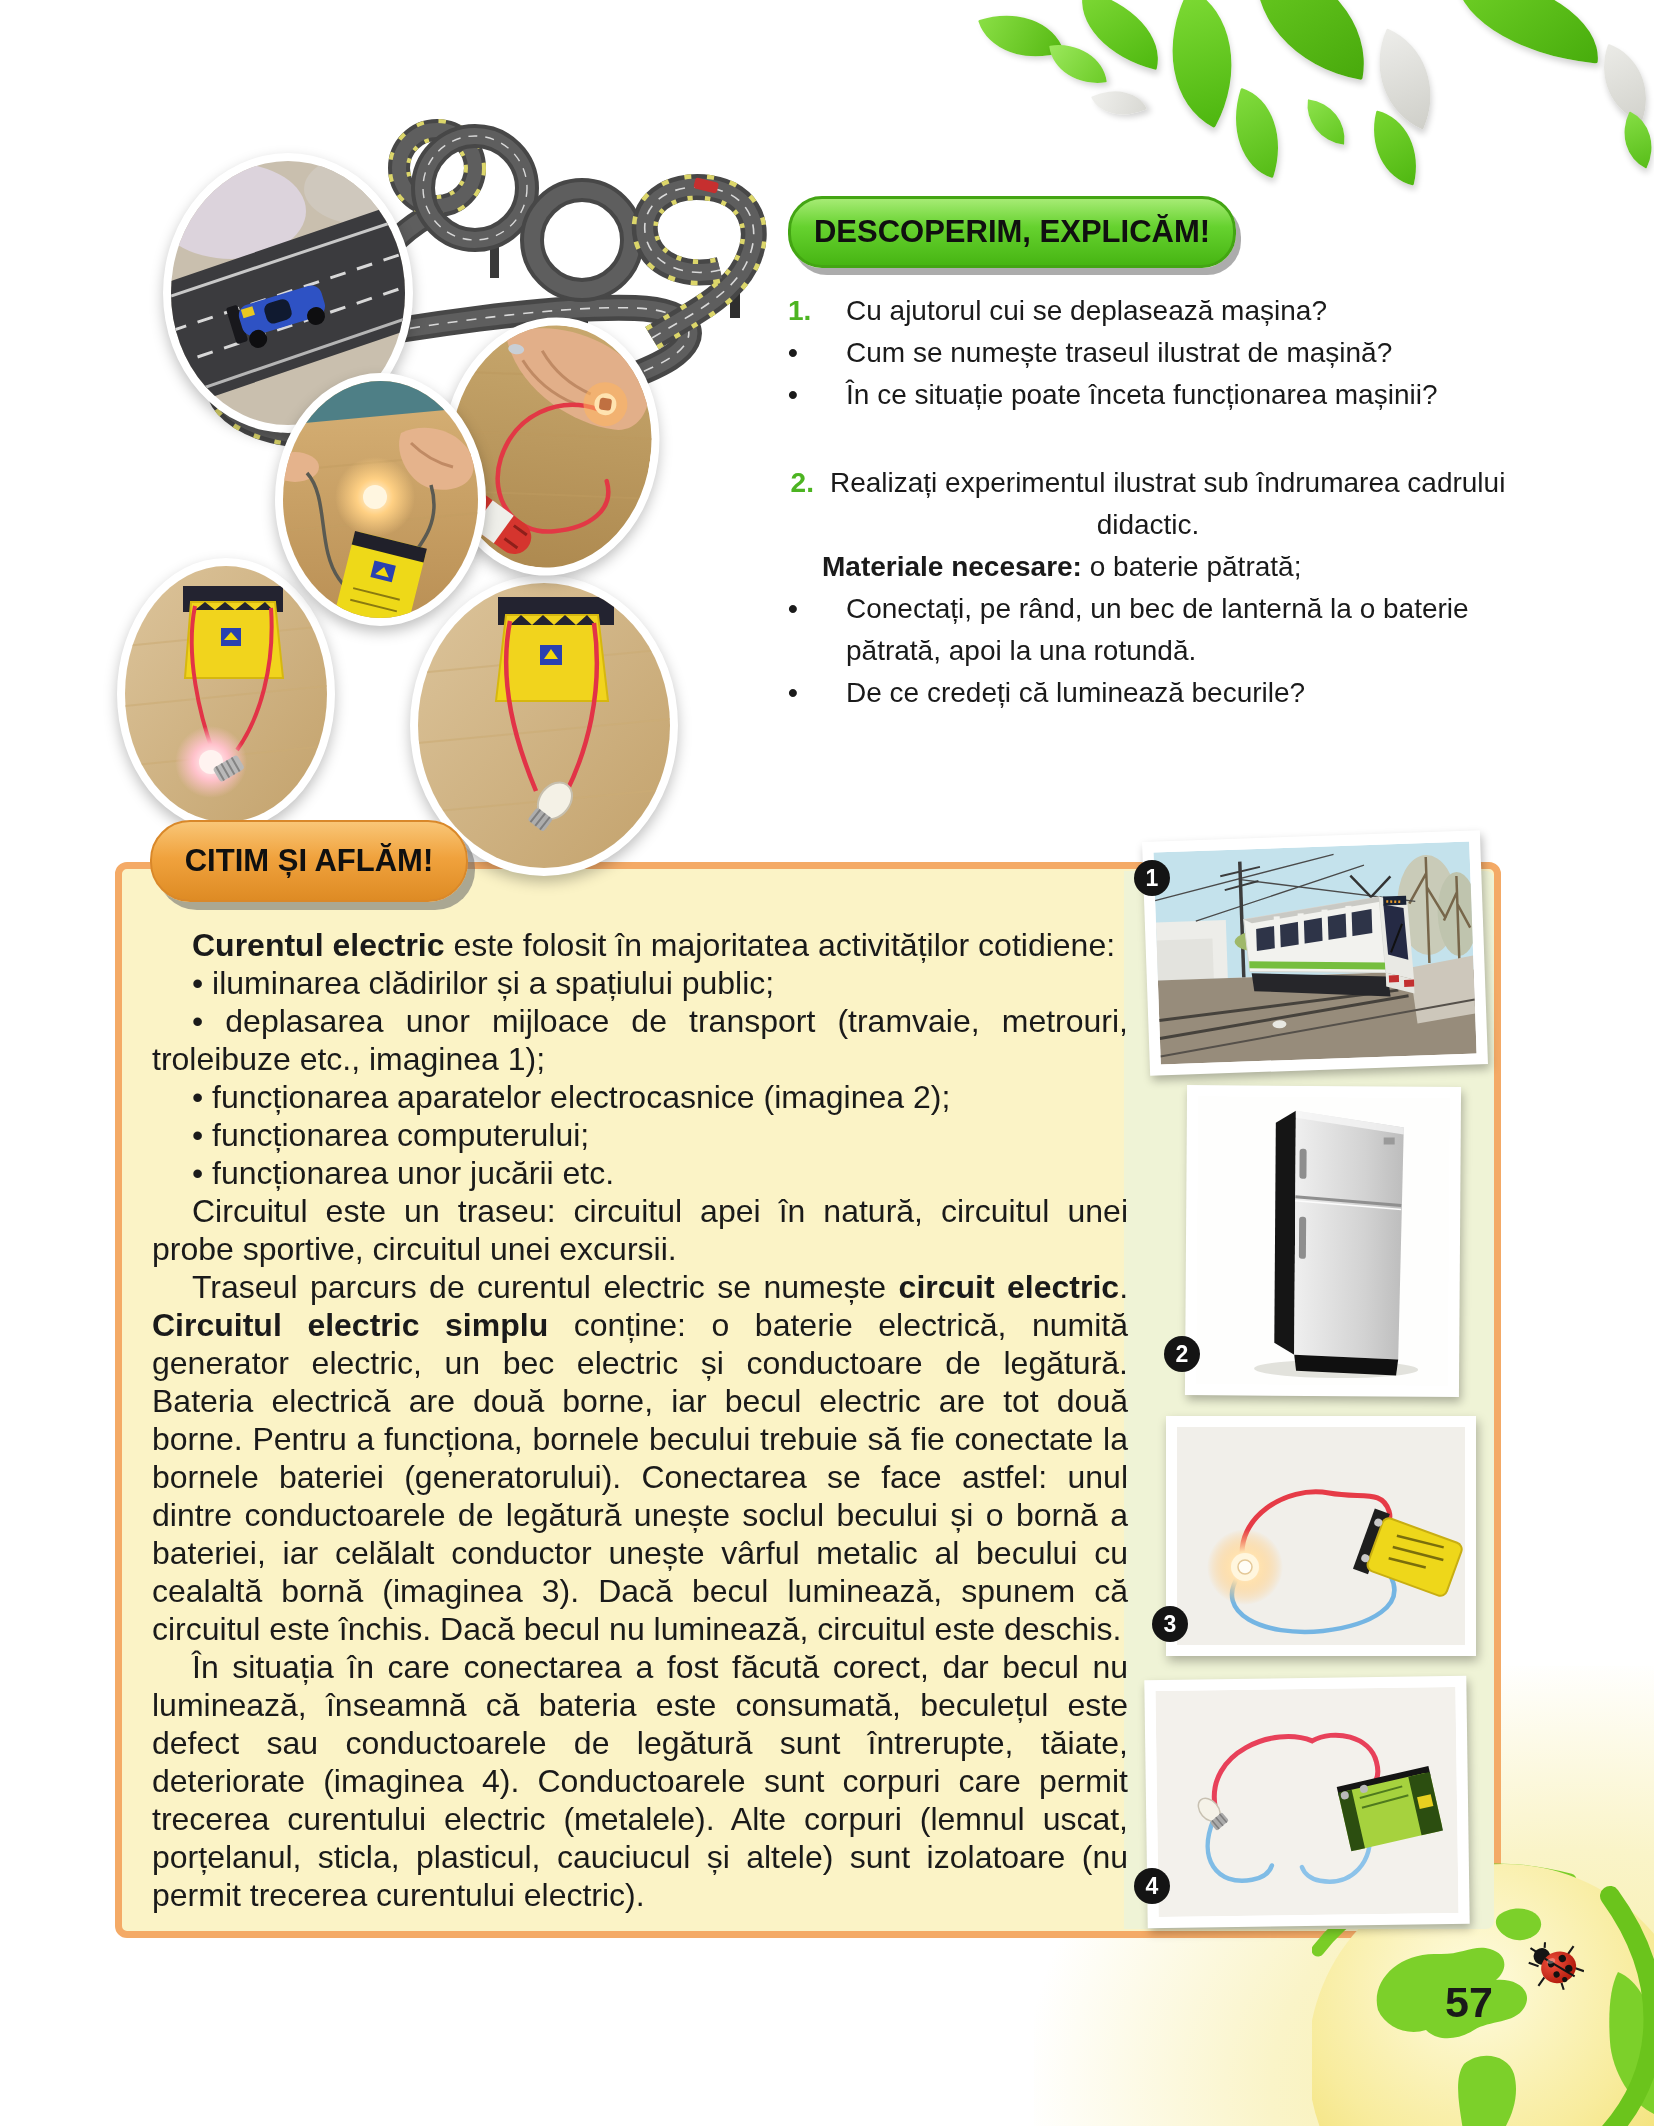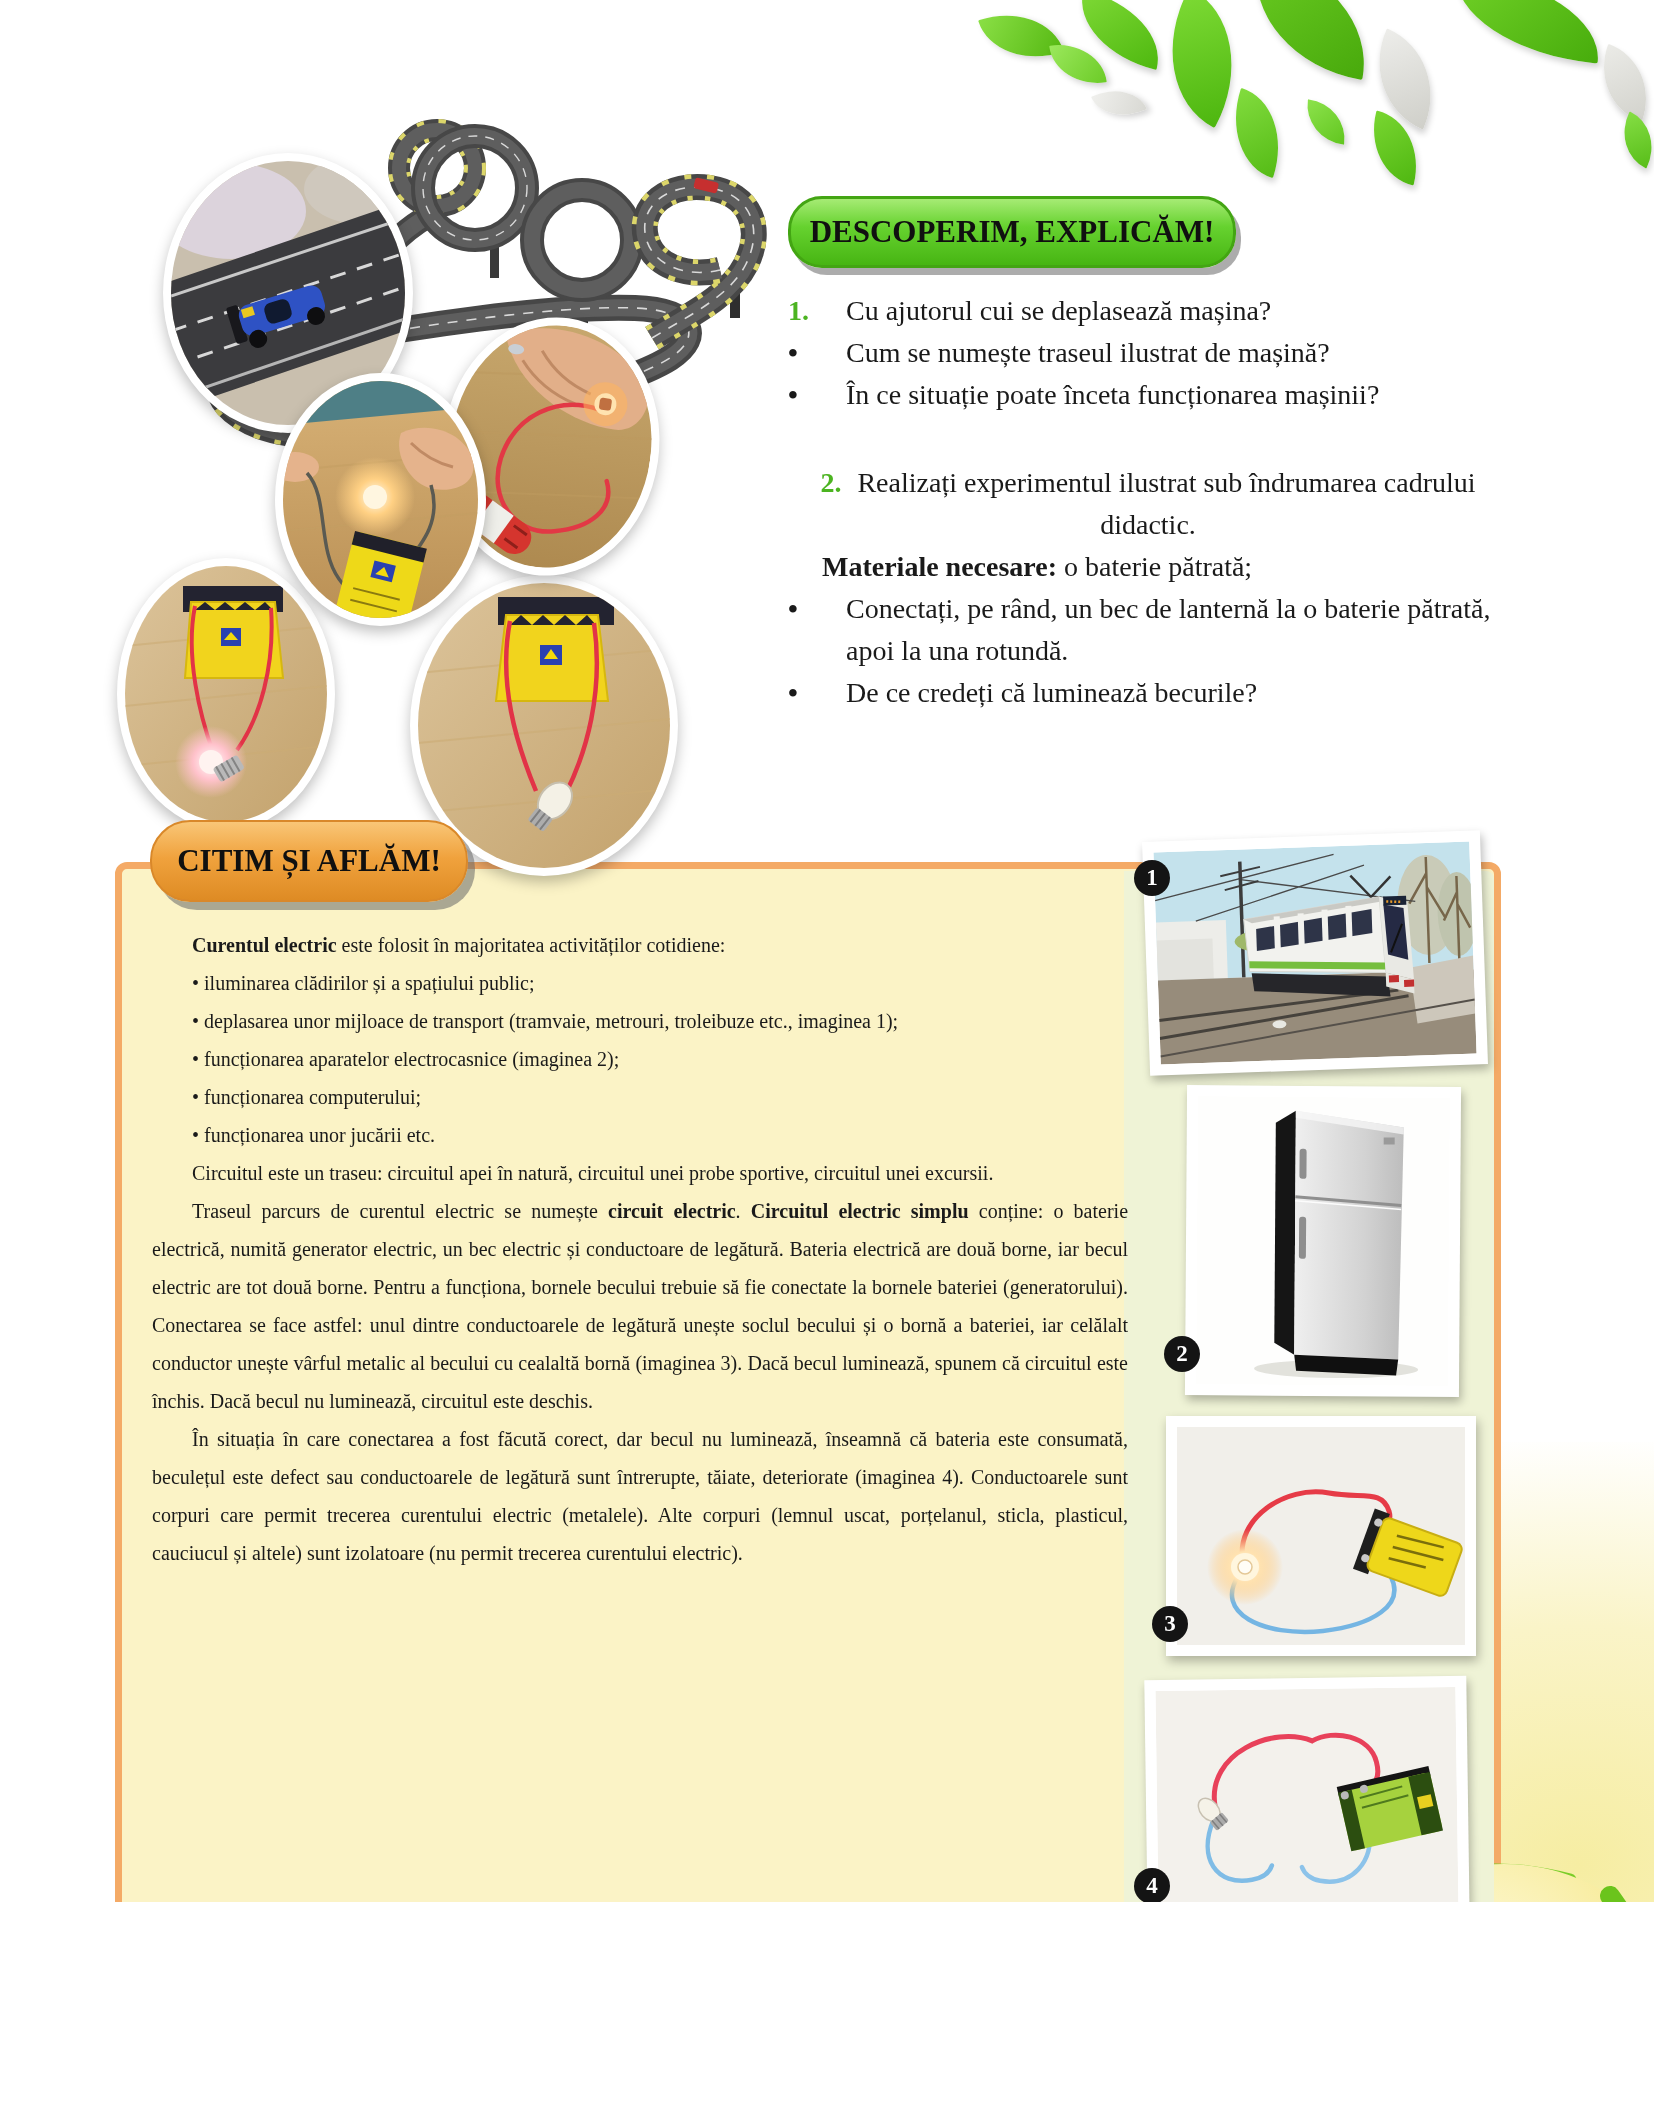--- a/index.html
+++ b/index.html
@@ -1,17 +1,17 @@
 <!DOCTYPE html>
 <html lang="ro"><head>
 <meta charset="utf-8">
 <style>
   html,body{margin:0;padding:0;background:#ffffff;}
-  .page{position:relative;width:1654px;height:1902px;background:#ffffff;overflow:hidden;
-        font-family:Liberation Serif, serif;color:#1a1a1a;}
+  .page{position:relative;width:1654px;height:2126px;background:#ffffff;overflow:hidden;
+        font-family:Liberation Sans, sans-serif;color:#1a1a1a;}
   
   .leaf{position:absolute;display:block;border-radius:2% 98% 2% 98%;
         box-shadow:3px 4px 6px rgba(0,0,0,.18);}
   .corner-wash{position:absolute;right:0;bottom:0;width:620px;height:460px;z-index:0;
         background:radial-gradient(ellipse at 88% 92%, #F6EDA2 0%, #FAF4C8 40%, rgba(255,255,255,0) 72%);}
   
   .btn{position:absolute;display:flex;align-items:center;justify-content:center;
        font-weight:bold;color:#101010;z-index:8;}
   .btn-green{left:788px;top:196px;width:442px;height:66px;border-radius:34px;font-size:31px;
        background:linear-gradient(180deg,#A6EB74 0%,#66D22F 42%,#47B513 100%);
@@ -25,21 +25,21 @@
   .qmark{flex:none;width:58px;font-weight:bold;}
   .qmark.num{color:#4CB421;}
   .qpara{margin:46px 0 0 0;text-align:center;}
   .qpara .qmark-inline{color:#4CB421;font-weight:bold;margin-right:16px;}
   .materials{margin-left:34px;}
   
   .box{position:absolute;left:115px;top:862px;width:1386px;height:1076px;box-sizing:border-box;
        background:#FBF3C6;border:7px solid #F4AA66;border-radius:12px;z-index:1;}
   .imgstrip{position:absolute;left:1124px;top:871px;width:370px;height:1058px;background:#EFF3D6;
        border-radius:0 8px 8px 0;z-index:2;}
-  .text-col{position:absolute;left:152px;top:926px;width:976px;font-size:20px;line-height:38px;z-index:3;}
+  .text-col{position:absolute;left:152px;top:926px;width:976px;font-size:32px;line-height:38px;z-index:3;}
   .text-col p{margin:0;text-align:justify;text-indent:40px;}
   
   .fig{position:absolute;margin:0;background:#ffffff;padding:11px;z-index:4;
        box-shadow:2px 5px 10px rgba(0,0,0,.28);}
   .fig svg{display:block;}
   .badge{position:absolute;width:36px;height:36px;border-radius:50%;background:#141414;color:#ffffff;
        display:flex;align-items:center;justify-content:center;font-weight:bold;font-size:23px;z-index:6;}
   
   .cphoto{position:absolute;background:#fff;border-radius:50%;overflow:hidden;
        border:8px solid #ffffff;box-shadow:0 6px 14px rgba(0,0,0,.25);}

